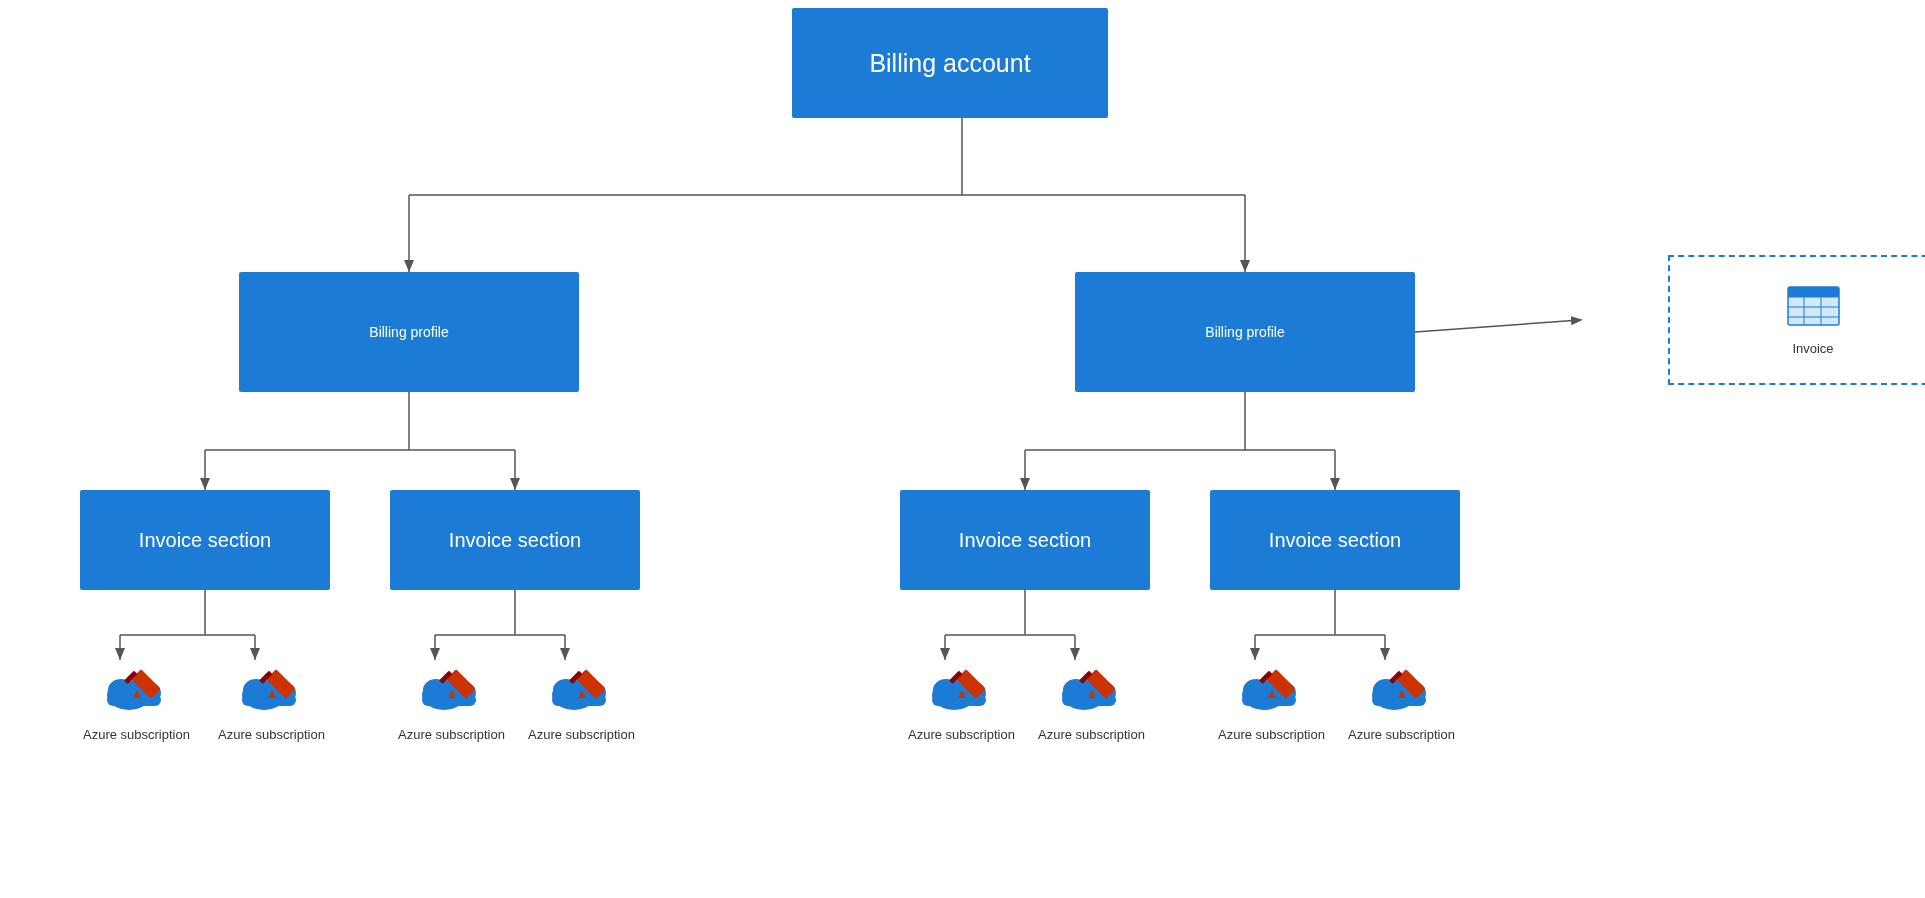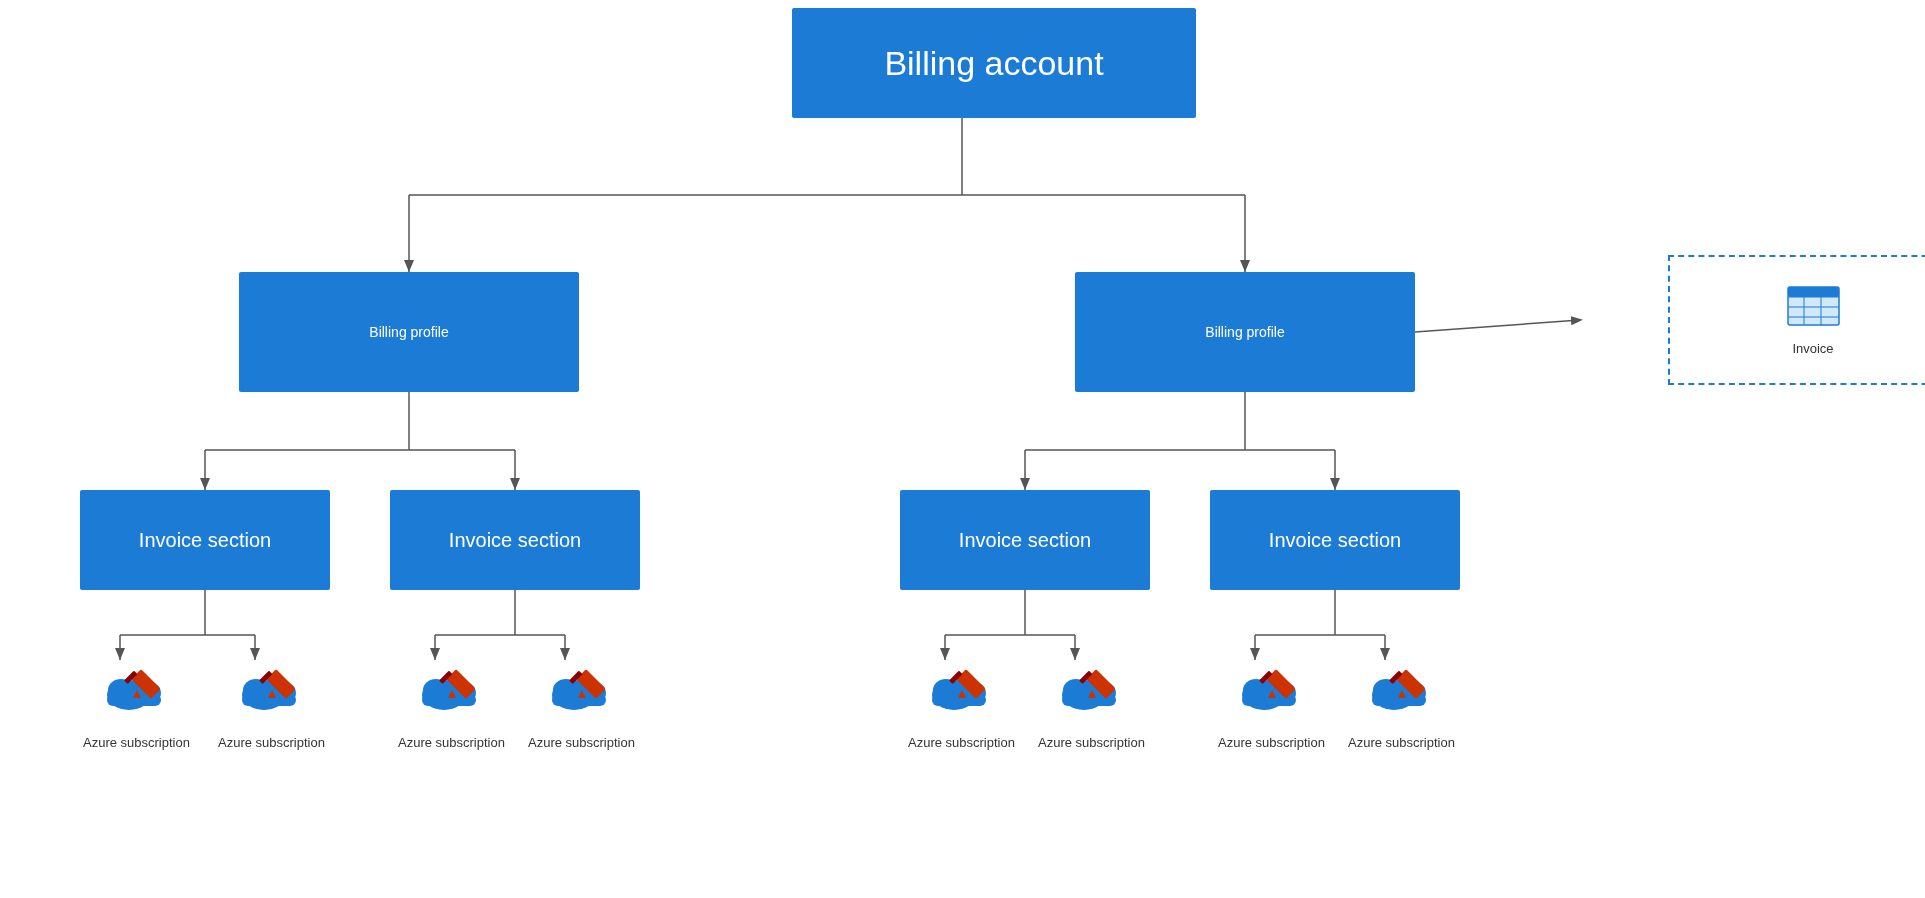--- a/index.html
+++ b/index.html
@@ -37,25 +37,25 @@
       justify-content: center;
       text-align: center;
       font-size: 14px;
       font-weight: 400;
       border-radius: 2px;
       padding: 10px;
     }
 
     
     .billing-account {
-      width: 404px;
+      width: 316px;
       height: 110px;
       left: 792px;
       top: 8px;
-      font-size: 34px;
+      font-size: 25px;
     }
 
     
     .billing-profile-left {
       width: 340px;
       height: 120px;
       left: 239px;
       top: 272px;
     }
 
@@ -94,21 +94,21 @@
       left: 1210px;
       top: 490px;
     }
 
     
     .azure-sub {
       position: absolute;
       display: flex;
       flex-direction: column;
       align-items: center;
-      gap: 20px;
+      gap: 12px;
     }
 
     .azure-label {
       font-size: 13px;
       color: #333;
       text-align: center;
       white-space: nowrap;
     }
 
     

